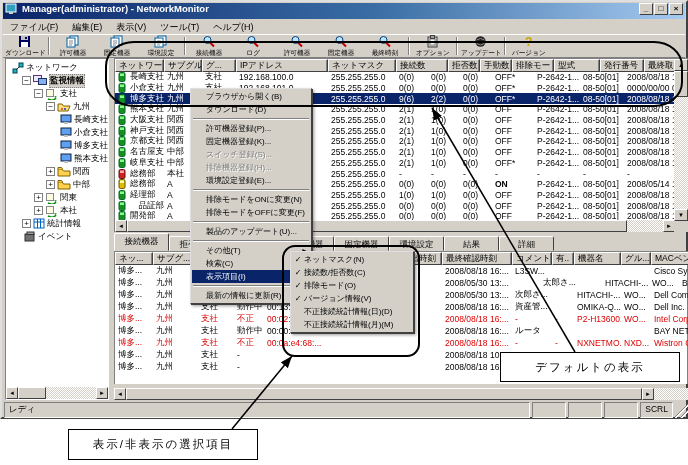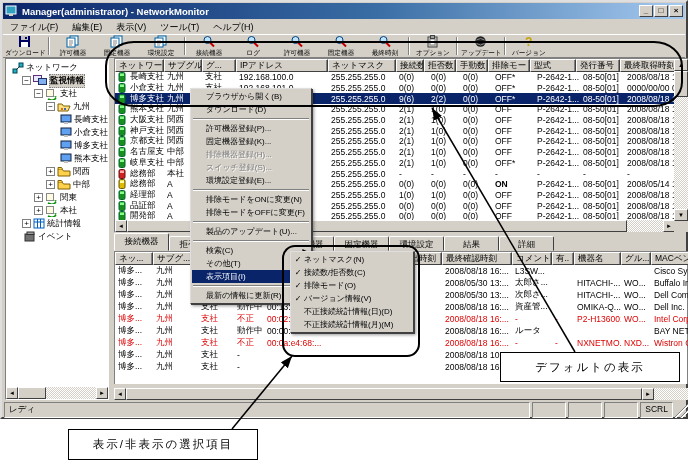--- a/index.html
+++ b/index.html
@@ -3,21 +3,21 @@
 <meta charset="utf-8">
 <style>
   * { box-sizing: border-box; margin:0; padding:0; }
   html,body { width:688px; height:465px; overflow:hidden; background:#fff;
     font-family:"Liberation Sans","DejaVu Sans",sans-serif; font-size:9px; color:#000; }
   #win { position:absolute; left:0; top:0; width:688px; height:419px; background:#d4d0c8;
     border:2px solid; border-color:#dfdfdf #404040 #404040 #dfdfdf; }
   .sunken { border:1px solid; border-color:#808080 #fff #fff #808080; box-shadow:inset 1px 1px 0 #404040; background:#fff; }
   
   #titlebar { position:absolute; left:1px; top:1px; width:682px; height:16px;
-    background:linear-gradient(90deg,#0a246a,#3a6ea5 55%,#a6caf0); display:flex; align-items:center; padding:8px 2px; }
+    background:linear-gradient(90deg,#0a246a,#3a6ea5 55%,#a6caf0); display:flex; align-items:flex-start; padding:0 2px; }
   #titlebar .title { color:#fff; font-weight:bold; font-size:9.5px; margin-left:3px; flex:1; white-space:nowrap; overflow:hidden; }
   .tbtn { width:14px; height:12px; background:#d4d0c8; border:1px solid; border-color:#fff #404040 #404040 #fff;
     font-size:8px; line-height:9px; text-align:center; font-weight:bold; margin-left:1px; }
   
   #menubar { position:absolute; left:1px; top:18px; width:682px; height:14px; display:flex; align-items:center; font-size:9px; }
   .mbitem { padding:1px 7px; }
   
   #toolbar { position:absolute; left:1px; top:32px; width:682px; height:24px; display:flex; align-items:stretch;
     border-top:1px solid #fff; border-bottom:1px solid #808080; }
   .tbbtn { width:44px; display:flex; flex-direction:column; align-items:center; justify-content:center; }
@@ -383,21 +383,21 @@
     </div>
   </div>
 
   <div id="upper">
     <div class="thead" id="uthead">
         <div class="hcell" style="width: 49px;">ネットワーク</div>
         <div class="hcell" style="width: 38px;">サブグル...</div>
         <div class="hcell" style="width: 34px;">グ...</div>
         <div class="hcell" style="width: 92px;">IPアドレス</div>
         <div class="hcell" style="width: 68px; font-family: Liberation Serif, serif;">ネットマスク</div>
-        <div class="hcell" style="width: 28px;">接続数</div>
+        <div class="hcell" style="width: 52px;">接続数</div>
         <div class="hcell" style="width: 32px;">拒否数</div>
         <div class="hcell" style="width: 32px;">手動数</div>
         <div class="hcell" style="width: 42px;">排除モード</div>
         <div class="hcell" style="width: 46px;">型式</div>
         <div class="hcell" style="width: 44px;">発行番号</div>
         <div class="hcell" style="width: 64px;">最終取得時刻</div>
       </div>
     <div class="tbody" id="utbody">
         <div class="urow">
           <div class="cell namecell" style="width: 49px;">
@@ -657,21 +657,21 @@
           <div class="cell" style="width: 68px;">255.255.255.0</div>
           <div class="cell" style="width: 32px;">1(0)</div>
           <div class="cell" style="width: 32px;">1(0)</div>
           <div class="cell" style="width: 32px;">0(0)</div>
           <div class="cell" style="width: 42px;">OFF</div>
           <div class="cell" style="width: 46px;">P-2642-1...</div>
           <div class="cell" style="width: 44px;">08-50[01]</div>
           <div class="cell" style="width: 64px;">2008/08/18 16:5</div>
         </div>
         <div class="urow">
-          <div class="cell namecell" style="width: 49px;">
+          <div class="cell namecell" style="width: 49px; justify-content: space-between;">
             <span class="ticon">
               <svg width="8" height="10">
                 <rect x="1" y="0.5" width="6" height="9" rx="1.5" fill="#18901c" stroke="#063"></rect>
                 <rect x="2" y="1.5" width="4" height="2.5" fill="#8f8"></rect>
               </svg>
             </span>
             <span>品証部</span>
           </div>
           <div class="cell" style="width: 38px;">A</div>
           <div class="cell" style="width: 34px;"></div>
@@ -768,21 +768,21 @@
         </div>
         <div class="lrow">
           <div class="cell" style="width: 38px;">博多...</div>
           <div class="cell" style="width: 45px;">九州</div>
           <div class="cell" style="width: 36px;"></div>
           <div class="cell" style="width: 30px;"></div>
           <div class="cell" style="width: 72px;"></div>
           <div class="cell" style="width: 62px;"></div>
           <div class="cell" style="width: 44px;"></div>
           <div class="cell" style="width: 70px;">2008/05/30 13:...</div>
-          <div class="cell" style="width: 40px;">太郎さ...</div>
+          <div class="cell" style="width: 40px; margin-left: 28px;">太郎さ...</div>
           <div class="cell" style="width: 22px;"></div>
           <div class="cell" style="width: 47px;">HITACHI-...</div>
           <div class="cell" style="width: 30px;">WO...</div>
           <div class="cell" style="width: 46px;">Buffalo In...</div>
         </div>
         <div class="lrow">
           <div class="cell" style="width: 38px;">博多...</div>
           <div class="cell" style="width: 45px;">九州</div>
           <div class="cell" style="width: 36px;"></div>
           <div class="cell" style="width: 30px;"></div>
@@ -905,31 +905,31 @@
     <span id="grip"></span>
   </div>
 </div>
 
 <div id="ctxmenu">
     <div class="mitem">ブラウザから開く(B)</div>
     <div class="mitem">ダウンロード(D)</div>
     <div class="msep"></div>
     <div class="mitem">許可機器登録(P)...</div>
     <div class="mitem">固定機器登録(K)...</div>
+    <div class="mitem dis">スイッチ登録(S)...</div>
     <div class="mitem dis">排除機器登録(H)...</div>
-    <div class="mitem dis">スイッチ登録(S)...</div>
     <div class="mitem">環境設定登録(E)...</div>
     <div class="msep"></div>
     <div class="mitem">排除モードをONに変更(N)</div>
     <div class="mitem">排除モードをOFFに変更(F)</div>
     <div class="msep"></div>
     <div class="mitem">製品のアップデート(U)...</div>
     <div class="msep"></div>
+    <div class="mitem">その他(T)<span class="arr">►</span></div>
     <div class="mitem">検索(C)<span class="arr">►</span></div>
-    <div class="mitem">その他(T)<span class="arr">►</span></div>
     <div class="mitem hl">表示項目(I)<span class="arr">►</span></div>
     <div class="msep"></div>
     <div class="mitem">最新の情報に更新(R)</div>
   </div>
 <div id="ctxsubmenu">
     <div class="smitem">
       <span class="chk">✓</span>
       <span>ネットマスク(N)</span>
     </div>
     <div class="smitem">

